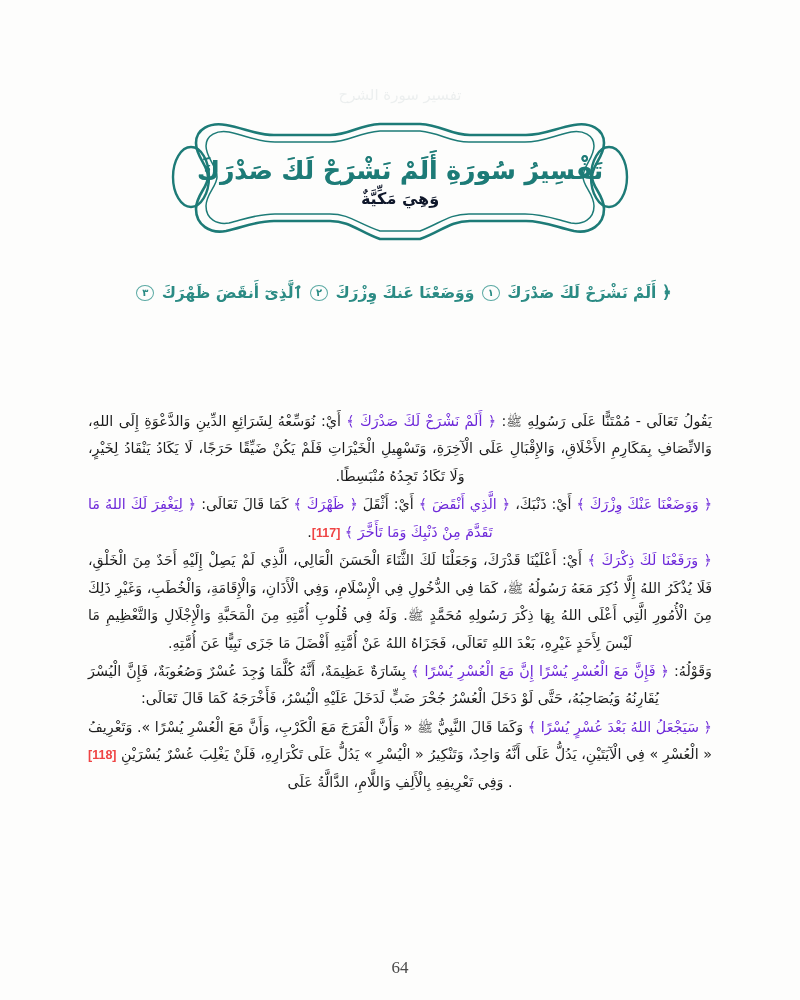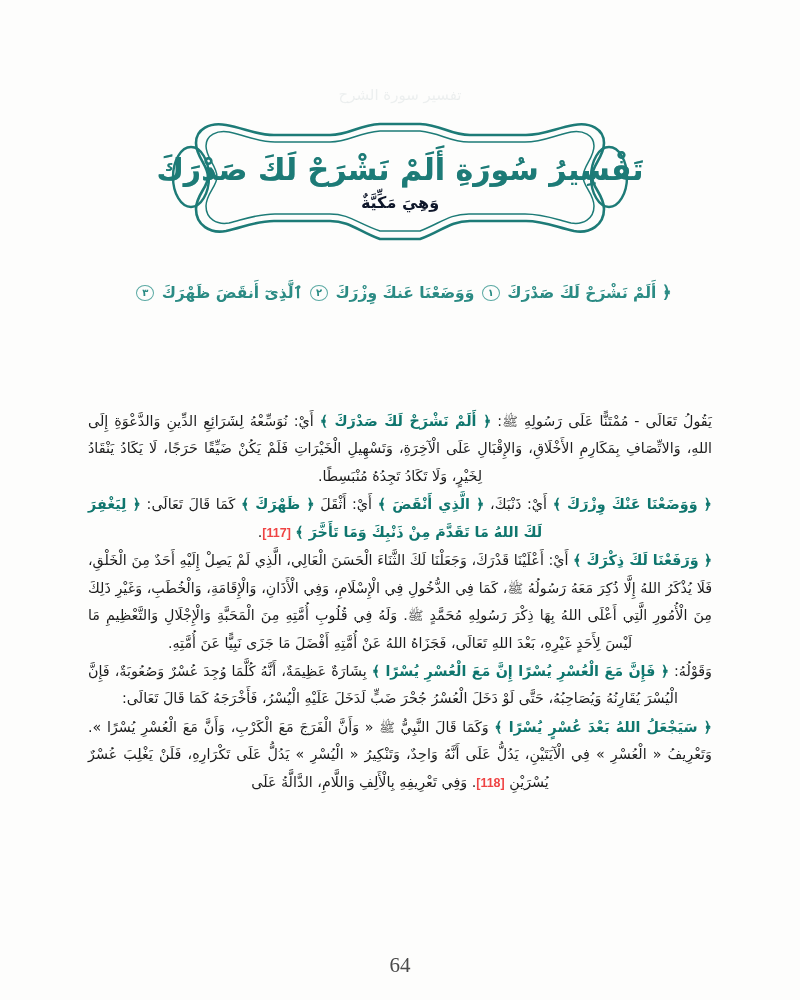--- a/index.html
+++ b/index.html
@@ -66,21 +66,21 @@
     position: absolute;
     inset: 0;
     display: flex;
     flex-direction: column;
     align-items: center;
     justify-content: center;
     gap: 2px;
   }
   .surah-title {
     color: #1d7b77;
-    font-size: 30px;
+    font-size: 25px;
     font-weight: 700;
     line-height: 1.35;
     letter-spacing: 0.5px;
     white-space: nowrap;
     text-shadow: 0 0 0.4px rgba(29,123,119,0.5);
   }
   .surah-sub {
     color: #0f172a;
     font-size: 16px;
     font-weight: 700;
@@ -130,22 +130,22 @@
     color: #1c1c1c;
     font-size: 14.3px;
     line-height: 1.92;
   }
   .para {
     margin: 0 0 1px 0;
     text-align: justify;
     text-indent: 0;
   }
   .q {
-    color: #0f766e;
-    font-weight: 700;
+    color: #6d28d9;
+    font-weight: 400;
   }
   .fn {
     font-family: "Liberation Sans", sans-serif;
     font-size: 12.5px;
     direction: ltr;
     unicode-bidi: isolate;
     display: inline-block;
     color: #ef4444;
     font-weight: 700;
   }
@@ -156,21 +156,21 @@
   }
 
   
   .page-number {
     position: absolute;
     bottom: 22px;
     left: 0;
     right: 0;
     text-align: center;
     font-family: "Liberation Serif", serif;
-    font-size: 21px;
+    font-size: 17px;
     color: #4a4a4a;
   }
 </style>
 </head>
 <body>
 
 <div class="page">
 
   <div class="bleed-header">تفسير سورة الشرح</div>
 

